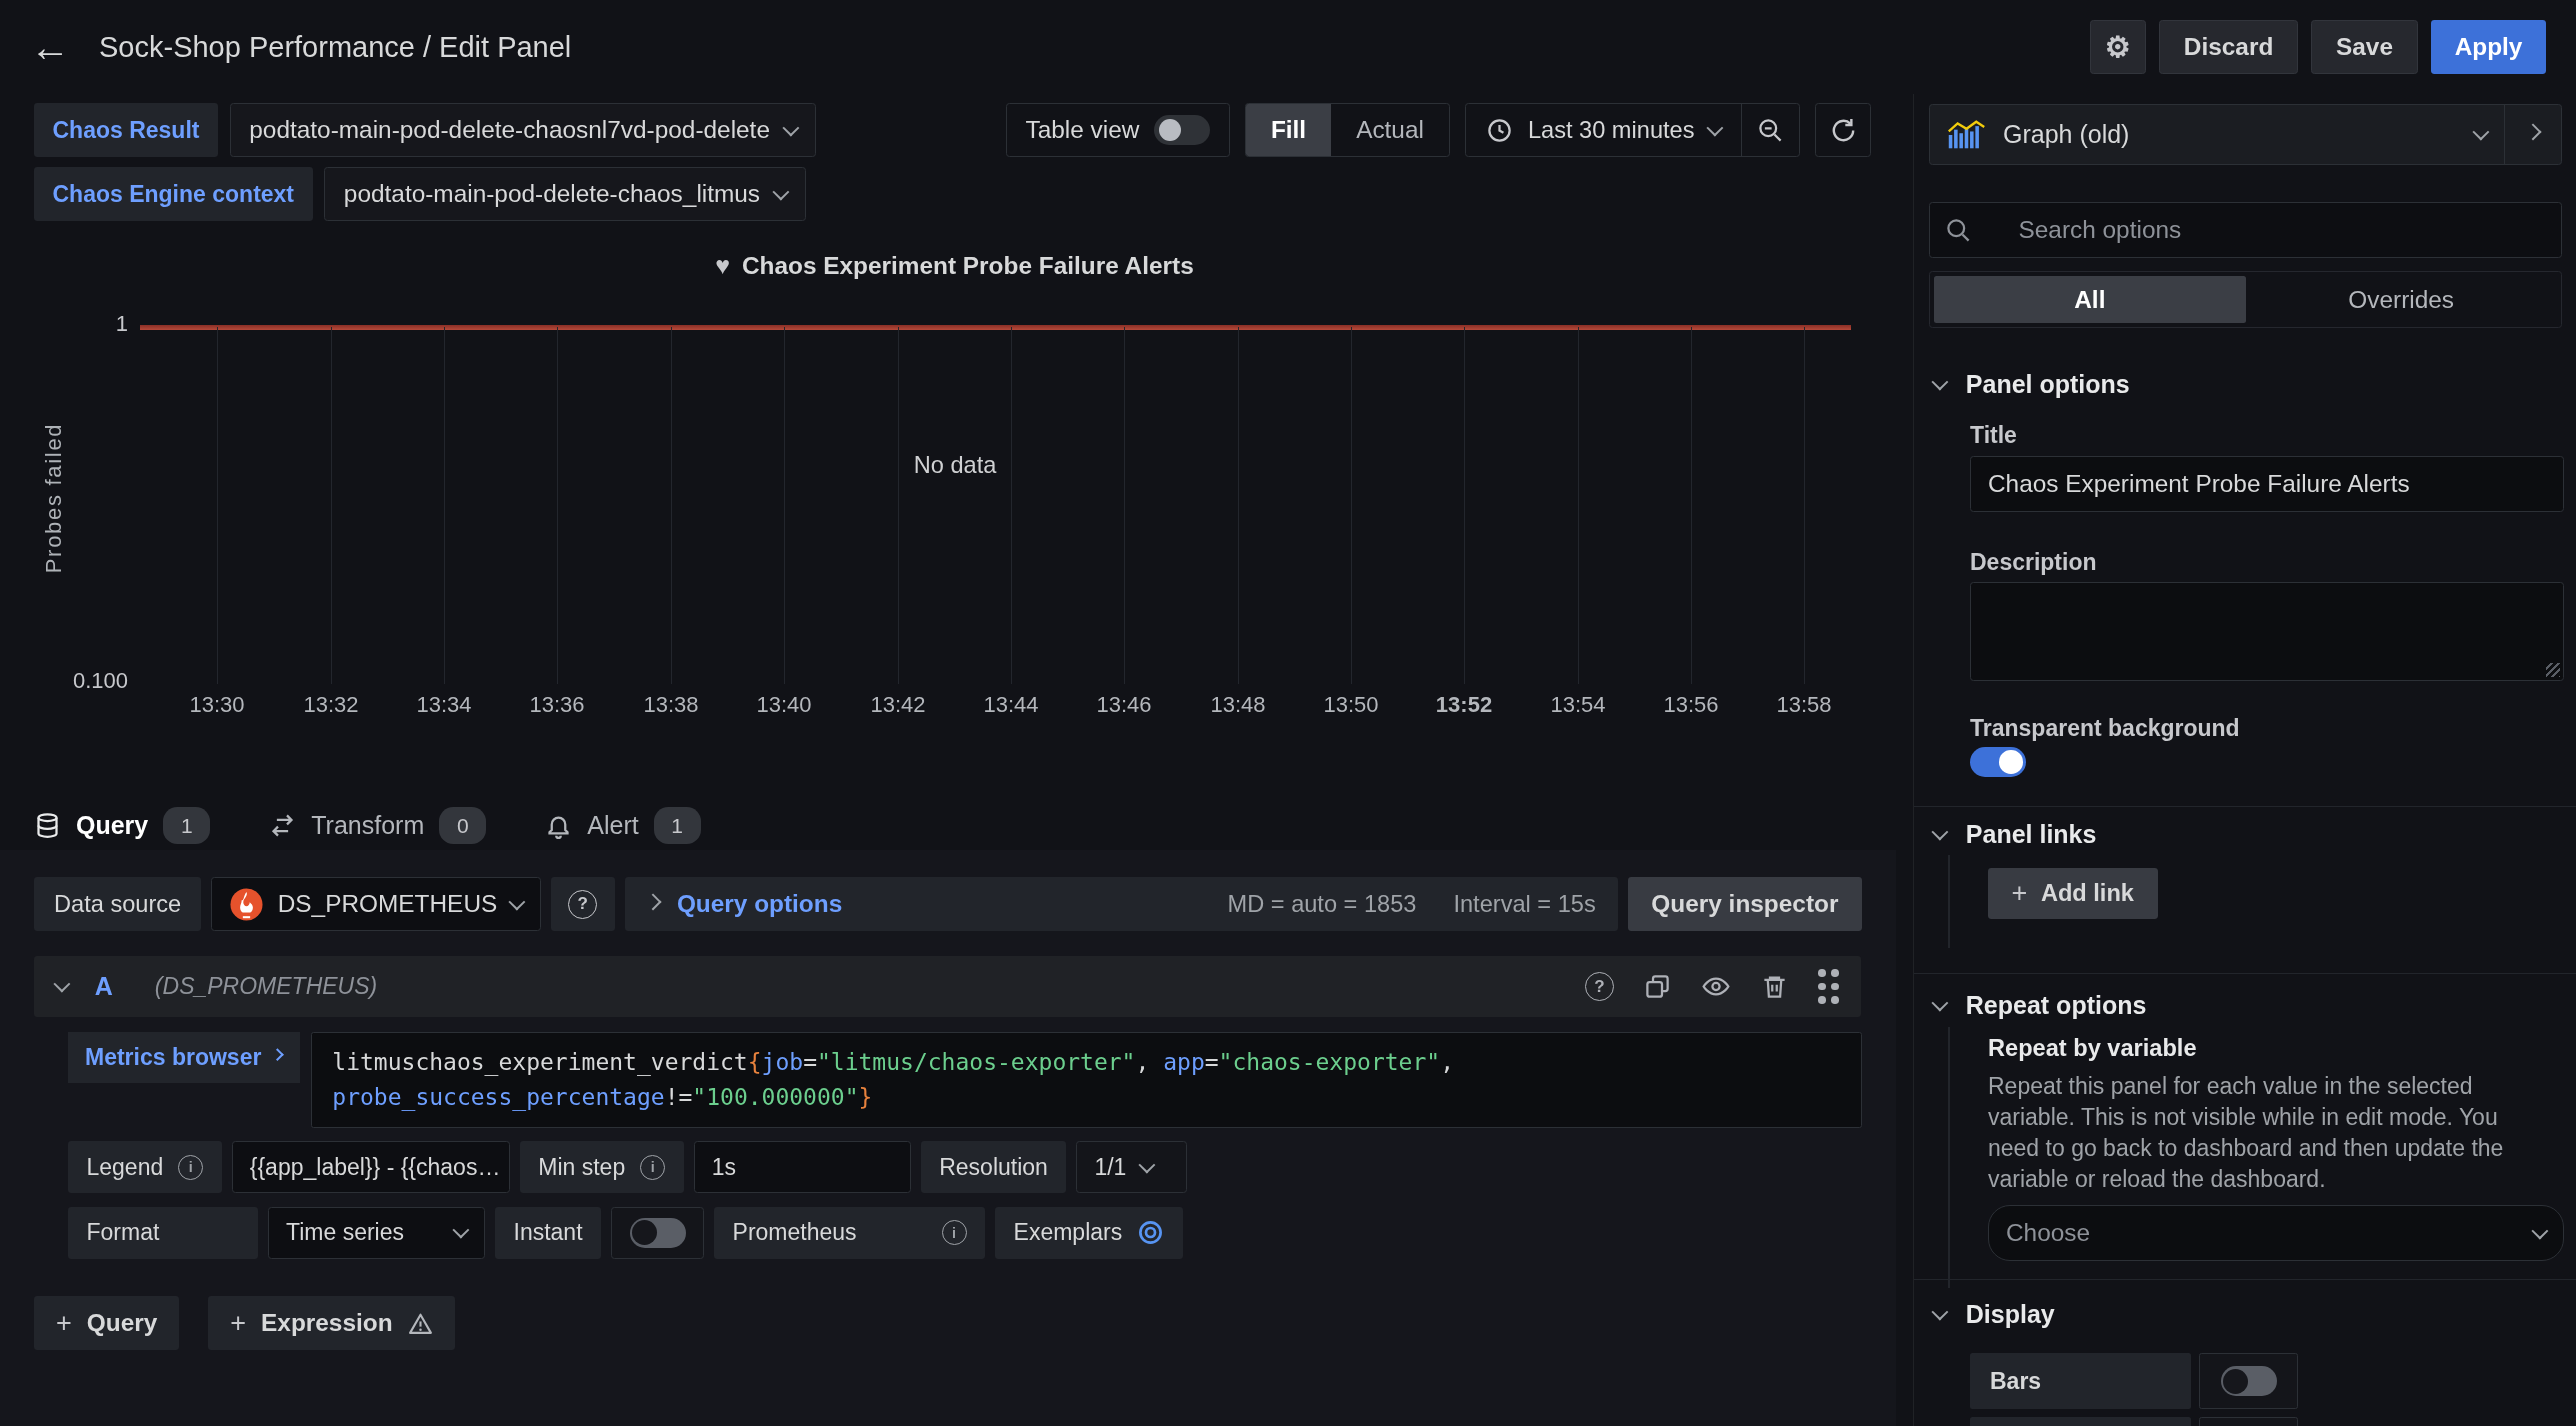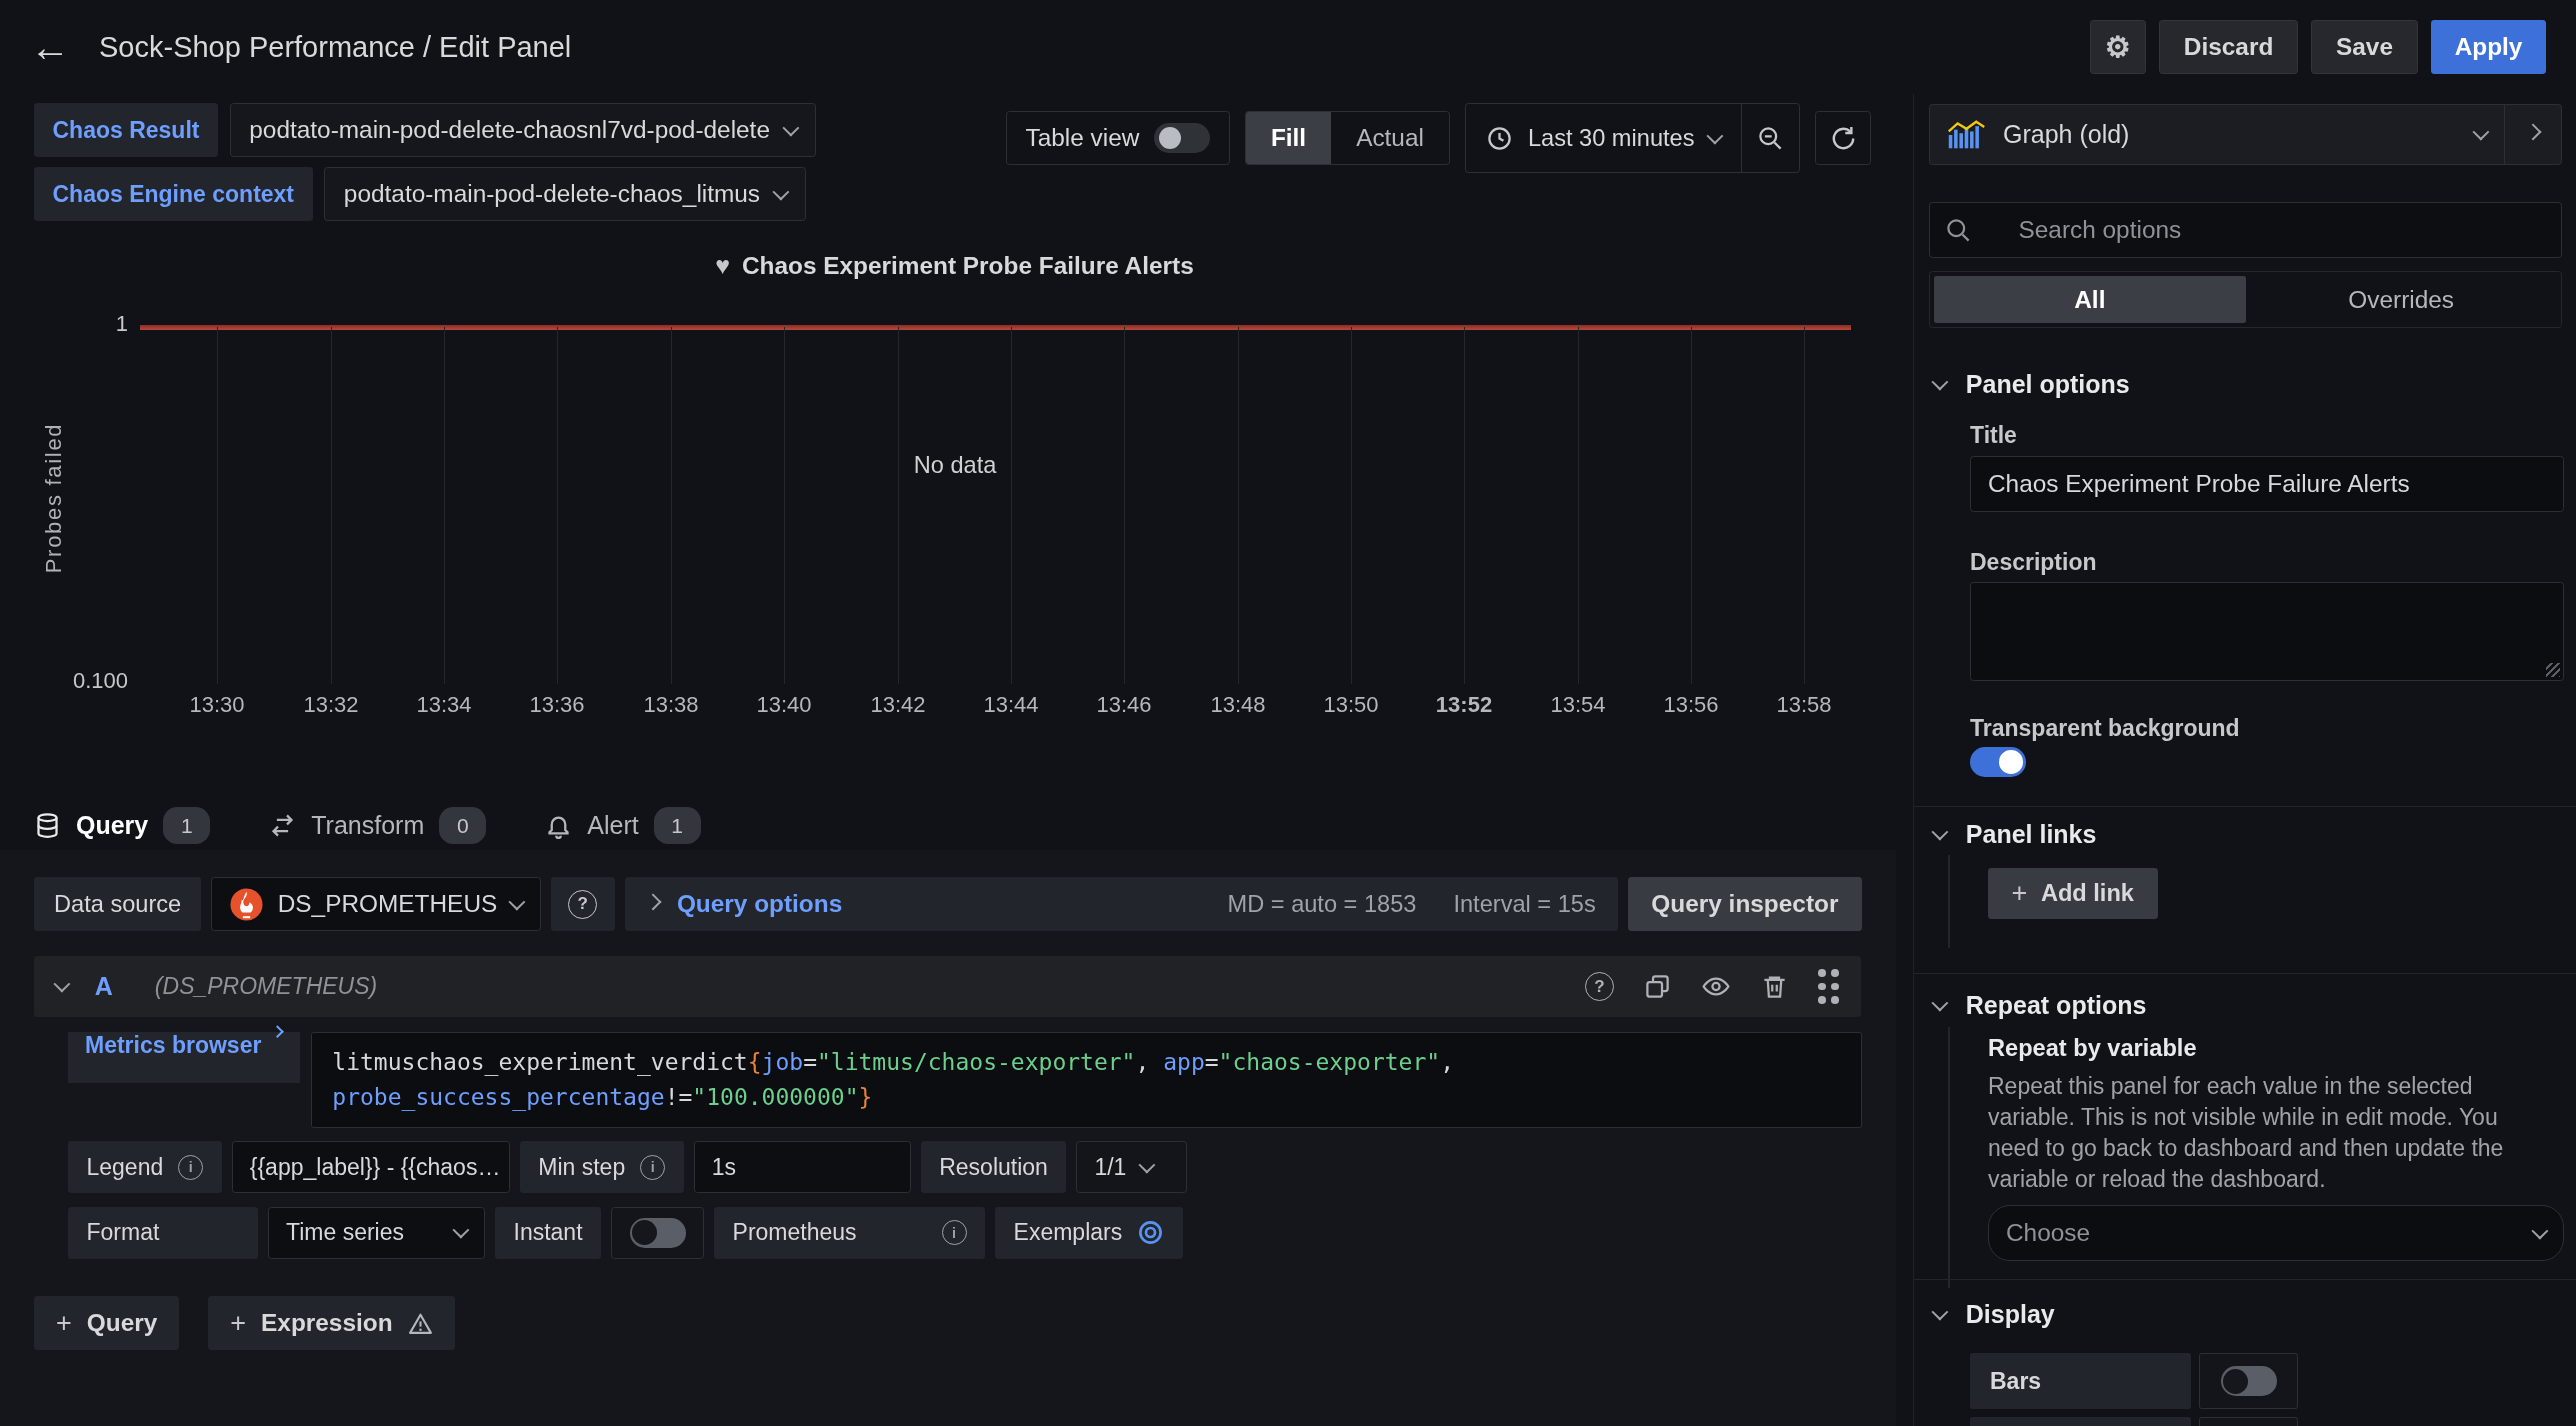--- a/index.html
+++ b/index.html
@@ -46,21 +46,21 @@
   .var-row { display:flex; gap:11.8px; margin-bottom:10px; align-items:center; }
   .var-label { background:#22252b; border-radius:3.4px; height:54px; display:inline-flex;
                align-items:center; padding:0 18.5px; color:#6e9fff; font-weight:700; font-size:23px; }
   .var-value { background:#16171c; border:0.8px solid #2c3036; border-radius:3.4px; height:54px;
                display:inline-flex; align-items:center; padding:0 18.5px; gap:15px; font-size:24.4px; }
 
   .viewbar { position:absolute; top:103px; left:1006px; display:flex; gap:15px; align-items:center; }
   .seg { display:flex; border:0.8px solid #2c3036; border-radius:3.4px; overflow:hidden; height:54px; }
   .seg > div { display:flex; align-items:center; padding:0 25px; font-size:24.4px; color:#b4b7bc; }
   .seg > div.sel { background:#3b3e45; color:#fff; font-weight:700; }
-  .timebox { display:flex; align-items:center; border:0.8px solid #2c3036; border-radius:3.4px; height:70px; }
+  .timebox { display:flex; align-items:center; border:0.8px solid #2c3036; border-radius:3.4px; height:54px; }
   .timebox .tsec { display:flex; align-items:center; gap:15px; padding:0 20px; color:#d8d9da; }
   .timebox .zsec { display:flex; align-items:center; padding:0 15px; height:100%;
                    border-left:0.8px solid #2c3036; color:#c7c8cc; }
   .sqbtn { width:56px; height:54px; border:0.8px solid #2c3036; border-radius:3.4px;
            display:flex; align-items:center; justify-content:center; color:#c7c8cc; }
 
   
   .chart-title { position:absolute; top:251px; left:0; width:1909px; text-align:center;
                  font-weight:700; font-size:24.4px; color:#d8d9da; }
   .chart-title .heart { color:#c7c8cc; margin-right:11.8px; font-size:25px; }
@@ -95,21 +95,21 @@
   .optionsbar .qo { color:#6e9fff; font-weight:600; font-size:24.4px; }
   .optionsbar .meta { margin-left:auto; display:flex; gap:37px; color:#9fa3a8; font-size:23.6px; }
   .qa-row { margin-top:25px; width:1827px; height:61px; background:#202226; border-radius:3.4px;
             display:flex; align-items:center; padding:0 22px; gap:22px; }
   .qa-ref { color:#6e9fff; font-weight:700; font-size:25px; margin-left:5px; }
   .qa-ds { color:#8e9299; font-style:italic; font-size:23px; margin-left:20px; }
   .qa-icons { margin-left:auto; display:flex; gap:30px; color:#aeb1b7; align-items:center; }
   .grip { display:grid; grid-template-columns:repeat(2,7.6px); grid-gap:5.9px; }
   .grip i { width:7.6px; height:7.6px; border-radius:50%; background:#aeb1b7; }
   .qrow2 { display:flex; gap:11.8px; margin-top:15px; margin-left:34px; align-items:flex-start; }
-  .mb { background:#22252b; border-radius:0; height:51px; display:inline-flex; 
+  .mb { background:#22252b; border-radius:0; height:51px; display:inline-flex; align-items:center;
         padding:0 17px; gap:11.8px; color:#6e9fff; font-weight:700; font-size:23px; flex:none; }
   .codebox { background:#0c0d10; border:0.8px solid #2c3036; border-radius:2.5px; flex:1; max-width:1583px;
              padding:11.8px 20px; font-family:"DejaVu Sans Mono", monospace; font-size:23px;
              line-height:35px; white-space:pre-wrap; word-break:break-all; }
   .tok-m { color:#d8d9da; } .tok-b { color:#e8823d; } .tok-k { color:#6e9fff; }
   .tok-s { color:#6ccf8e; } .tok-o { color:#d8d9da; }
   .fieldrow { display:flex; gap:10px; margin-top:13.5px; margin-left:34px; align-items:center; }
   .flabel { background:#22252b; border-radius:3.4px; height:52px; display:inline-flex; align-items:center;
             padding:0 18.5px; gap:15px; font-size:23px; color:#d8d9da; }
   .flabel .circle-icon { color:#9fa3a8; width:25px; height:25px; font-size:14.3px; font-weight:600; }

